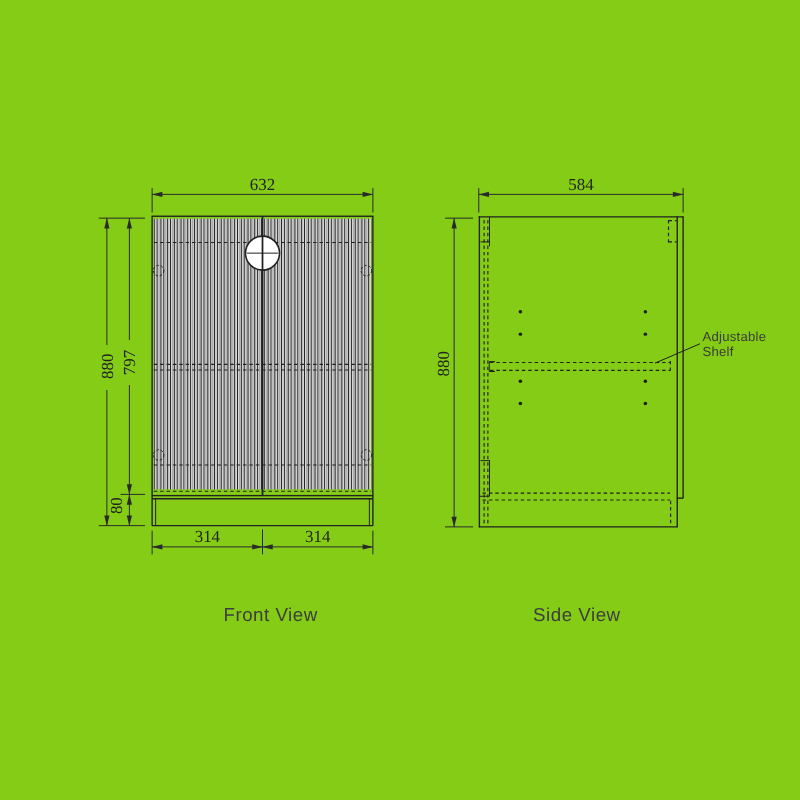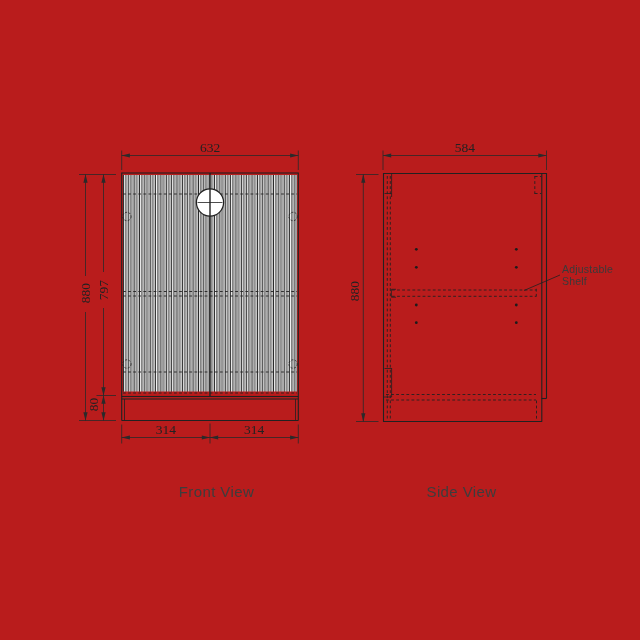--- a/index.html
+++ b/index.html
@@ -1,16 +1,16 @@
 <!DOCTYPE html>
 <html><head>
 <meta charset="utf-8">
 <style>
   html,body{margin:0;padding:0;background:#fff;}
-  .canvas{position:relative;width:640px;height:640px;background:#b91c1c;overflow:hidden;
+  .canvas{position:relative;width:640px;height:640px;background:#84cc16;overflow:hidden;
           font-family:"Liberation Sans", sans-serif;}
   svg{position:absolute;left:0;top:0;}
   .ln{stroke:#212121;stroke-width:1.1;fill:none;}
   .thin{stroke:#212121;stroke-width:0.8;fill:none;}
   .dash{stroke:#212121;stroke-width:0.9;fill:none;stroke-dasharray:2.8 2.3;}
   .dimln{stroke:#2a2a2a;stroke-width:0.8;fill:none;}
   .dimtxt{font-family:"Liberation Serif", serif;font-size:13.5px;fill:#222;}
   .caption{font-family:"Liberation Sans", sans-serif;font-size:15px;fill:#3d3d3d;letter-spacing:0.4px;}
   .note{font-family:"Liberation Sans", sans-serif;font-size:10.5px;fill:#3a3a3a;letter-spacing:0.2px;}
 </style>

